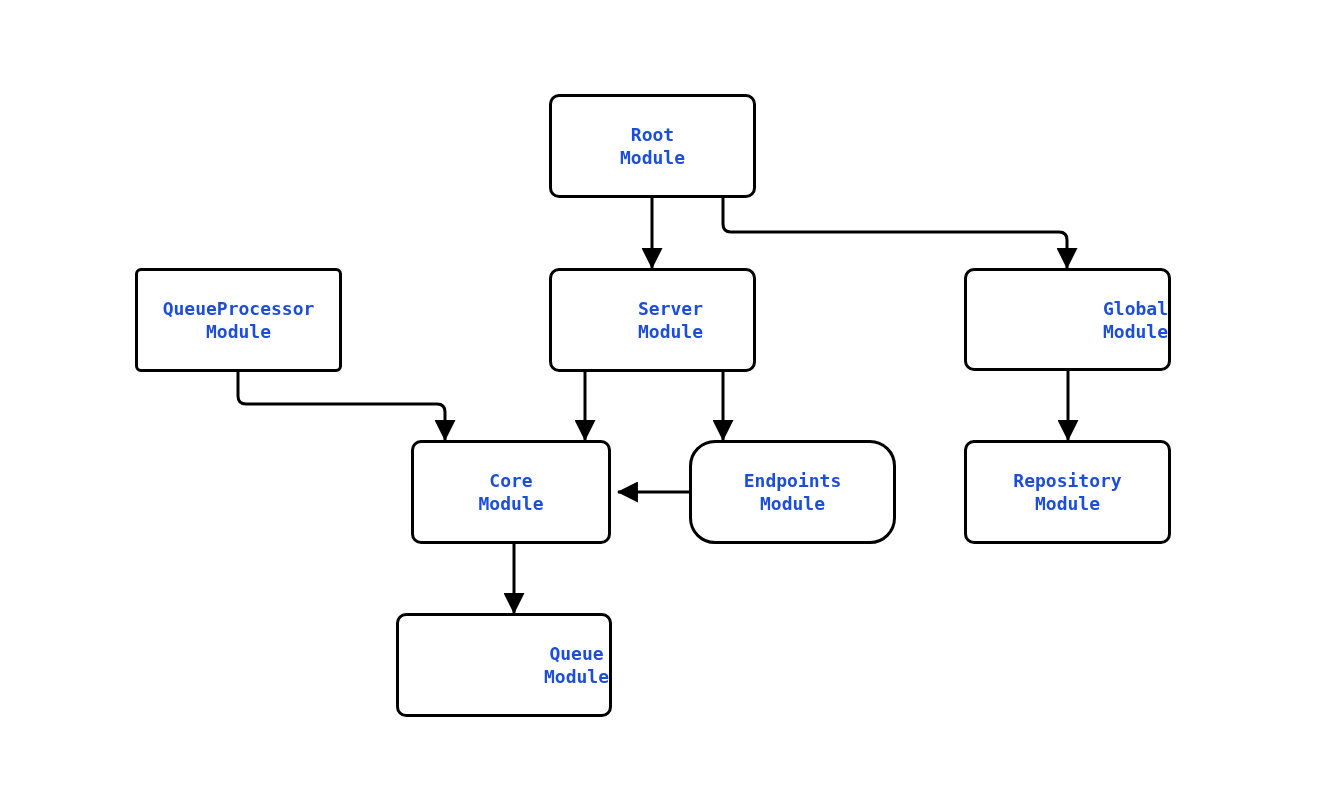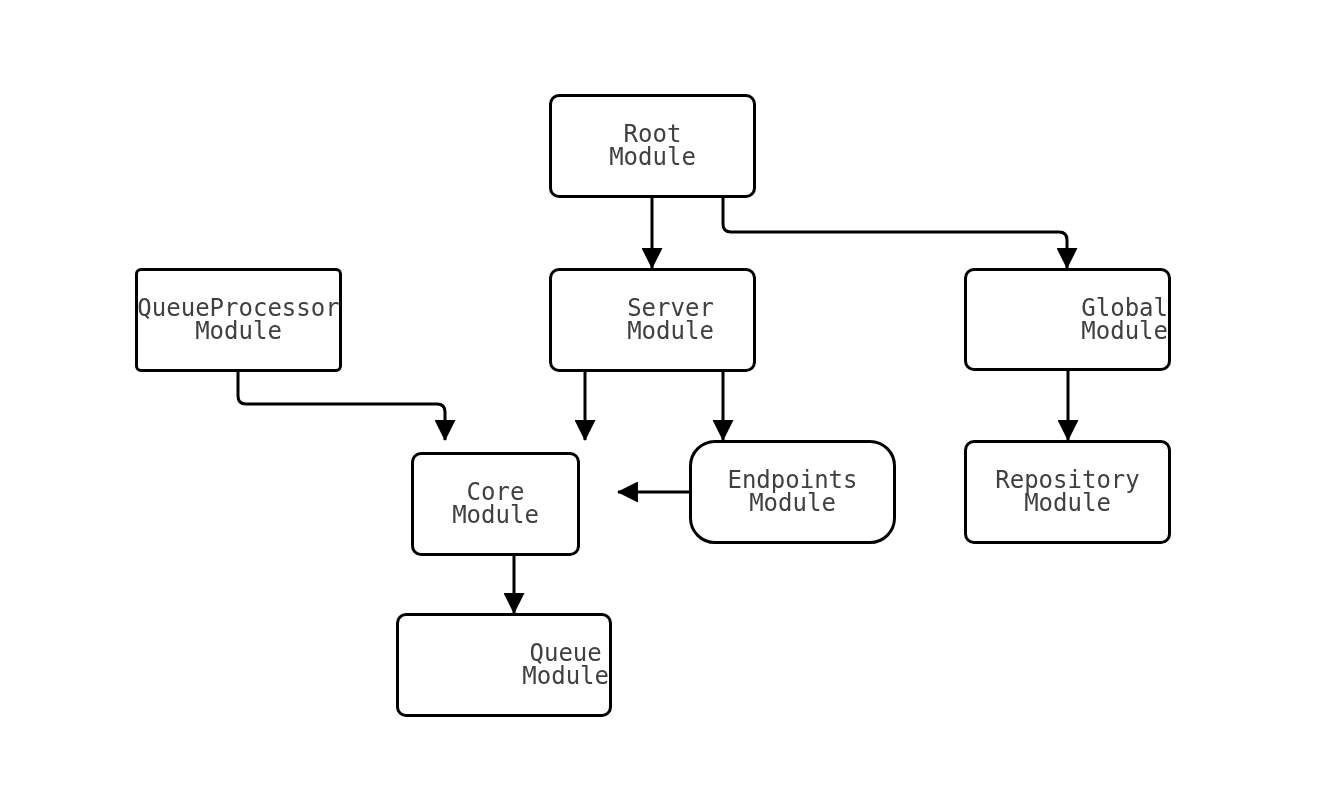--- a/index.html
+++ b/index.html
@@ -31,24 +31,24 @@
     box-sizing: border-box;
     border: 3px solid #000000;
     border-radius: 10px;
     background: #ffffff;
     display: flex;
     align-items: center;
     justify-content: center;
   }
   .node-label {
     font-family: "DejaVu Sans Mono", monospace;
-    font-weight: 400;
-    font-size: 24px;
+    font-weight: 700;
+    font-size: 18px;
     line-height: 23px;
-    color: #404040;
+    color: #1d4ed8;
     text-align: center;
     white-space: pre-line;
   }
 </style>
 </head>
 <body>
 
 <div class="canvas">
   <svg class="edge-layer" id="edge-layer" viewBox="0 0 1337 809" xmlns="http://www.w3.org/2000/svg">
     <defs>
@@ -77,21 +77,21 @@
 Module</span>
       </div>
       <div class="node" style="left: 135px; top: 268px; width: 207px; height: 104px; border-radius: 6px;">
         <span class="node-label">QueueProcessor
 Module</span>
       </div>
       <div class="node" style="left: 964px; top: 268px; width: 207px; height: 103px; justify-content: flex-end;">
         <span class="node-label">Global
 Module</span>
       </div>
-      <div class="node" style="left: 411px; top: 452px; width: 169px; height: 104px;">
+      <div class="node" style="left: 411px; top: 440px; width: 200px; height: 104px;">
         <span class="node-label">Core
 Module</span>
       </div>
       <div class="node" style="left: 689px; top: 440px; width: 207px; height: 104px; border-radius: 26px;">
         <span class="node-label">Endpoints
 Module</span>
       </div>
       <div class="node" style="left: 964px; top: 440px; width: 207px; height: 104px;">
         <span class="node-label">Repository
 Module</span>

